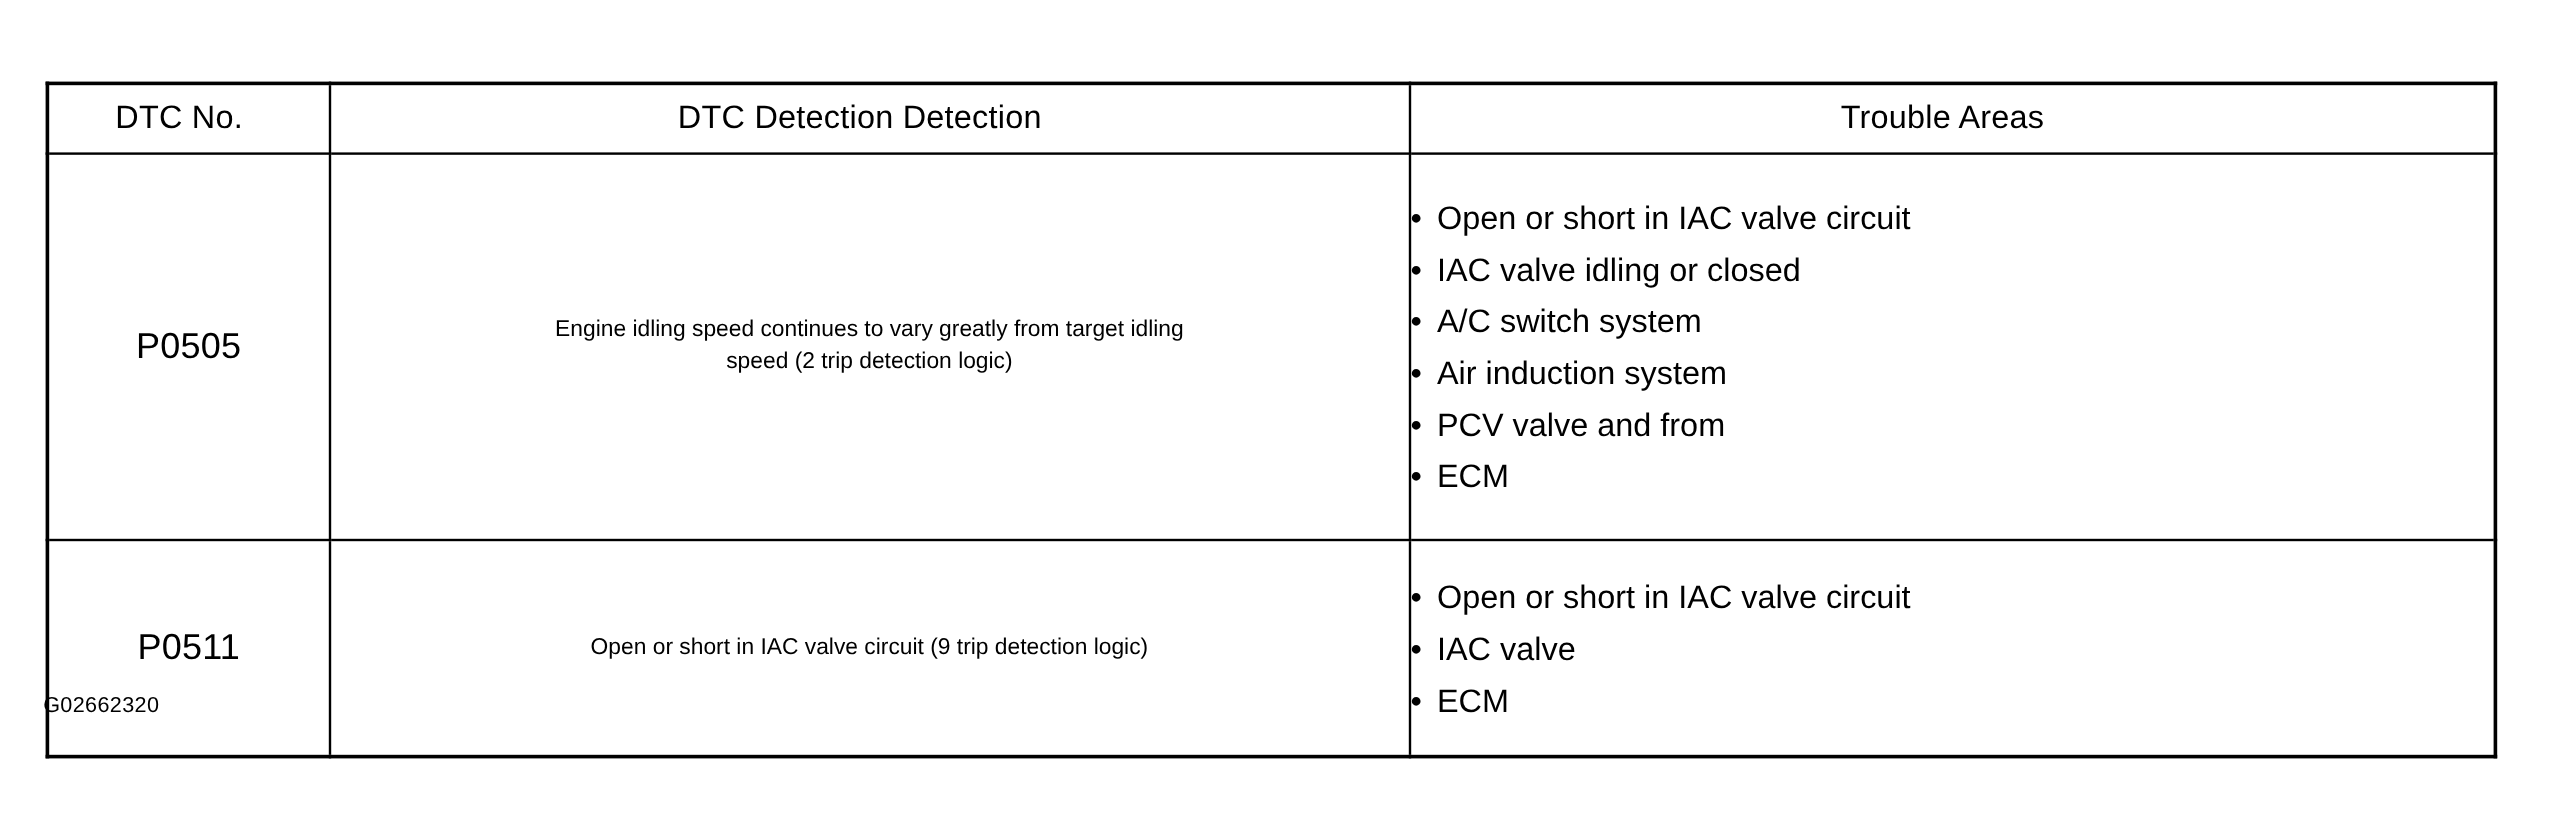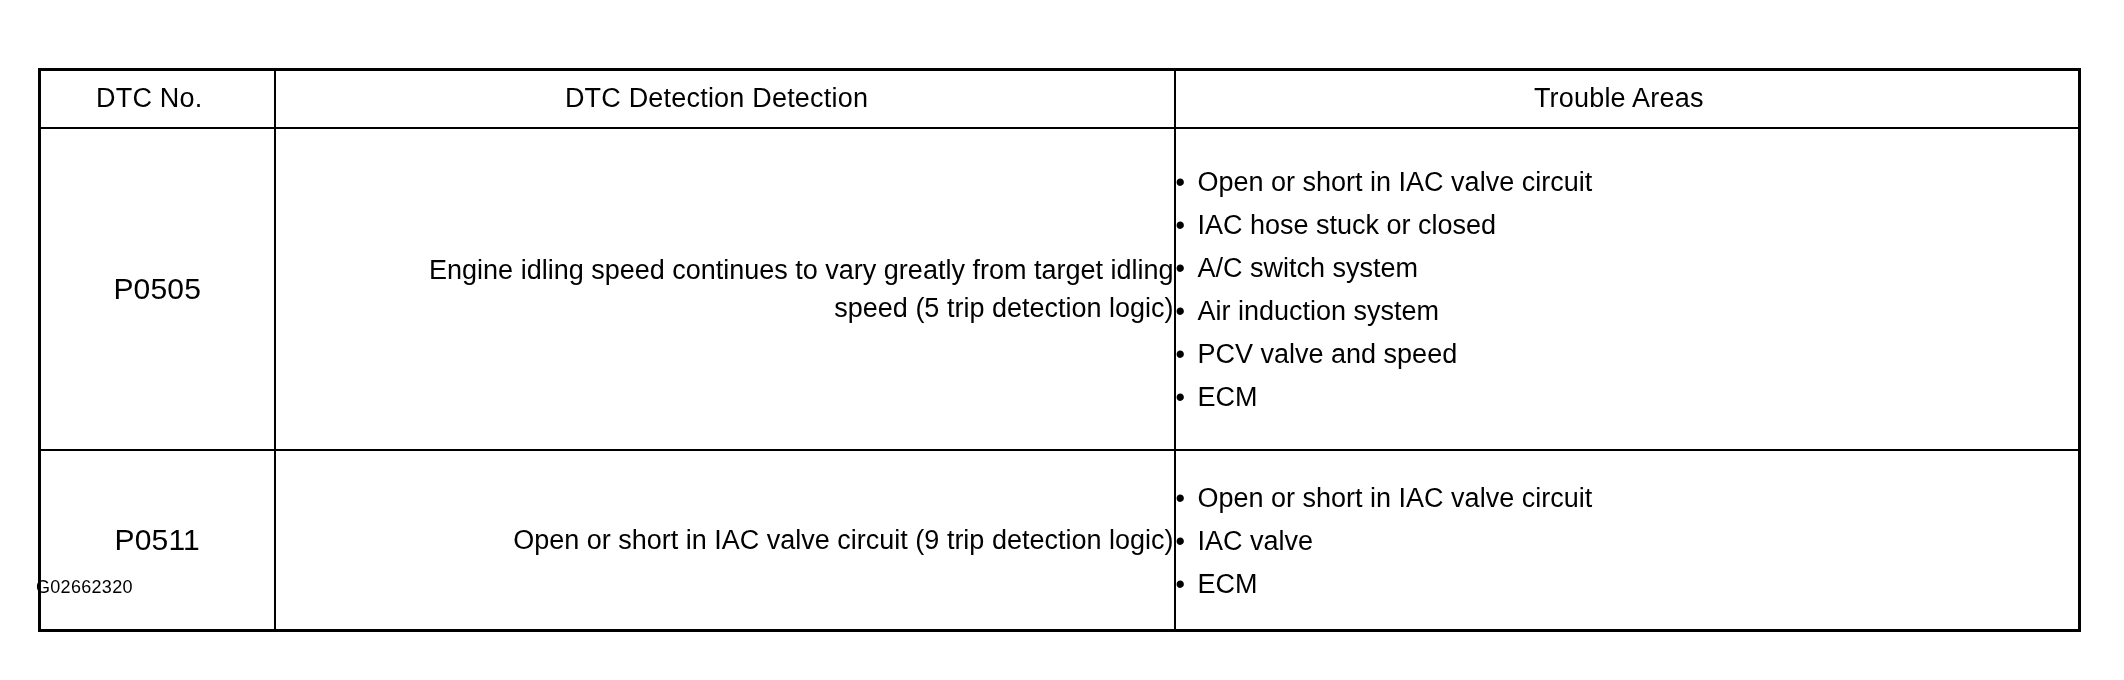--- a/index.html
+++ b/index.html
@@ -65,22 +65,22 @@
   }
 
   
   .cell-dtc {
     text-align: center;
     font-size: 30px;
     letter-spacing: 0.2px;
   }
 
   .cell-cond {
-    text-align: right;
-    font-size: 27px;
+    text-align: center;
+    font-size: 19px;
     line-height: 1.42;
     padding: 0 22px 0 22px;
   }
   .cell-cond p {
     margin: 0;
   }
 
   .cell-area {
     text-align: left;
     vertical-align: top;
@@ -154,43 +154,43 @@
     </thead>
 
     <tbody>
 
       <tr class="row-p0505">
         <td class="cell-dtc">
           <span>P0505</span>
         </td>
         <td class="cell-cond">
           <p>Engine idling speed continues to vary greatly from target idling</p>
-          <p>speed (5 trip detection logic)</p>
+          <p>speed (2 trip detection logic)</p>
         </td>
         <td class="cell-area">
           <ul class="area-list">
             <li>
               <span class="bullet">•</span>
               <span>Open or short in IAC valve circuit</span>
             </li>
             <li>
               <span class="bullet">•</span>
-              <span>IAC hose stuck or closed</span>
+              <span>IAC valve idling or closed</span>
             </li>
             <li>
               <span class="bullet">•</span>
               <span>A/C switch system</span>
             </li>
             <li>
               <span class="bullet">•</span>
               <span>Air induction system</span>
             </li>
             <li>
               <span class="bullet">•</span>
-              <span>PCV valve and speed</span>
+              <span>PCV valve and from</span>
             </li>
             <li>
               <span class="bullet">•</span>
               <span>ECM</span>
             </li>
           </ul>
         </td>
       </tr>
 
       <tr class="row-p0511">

